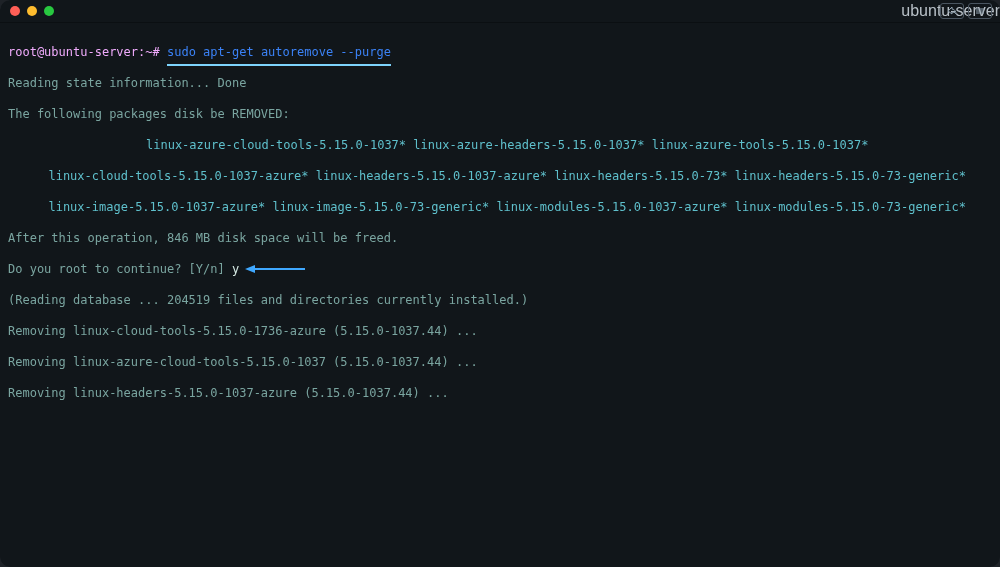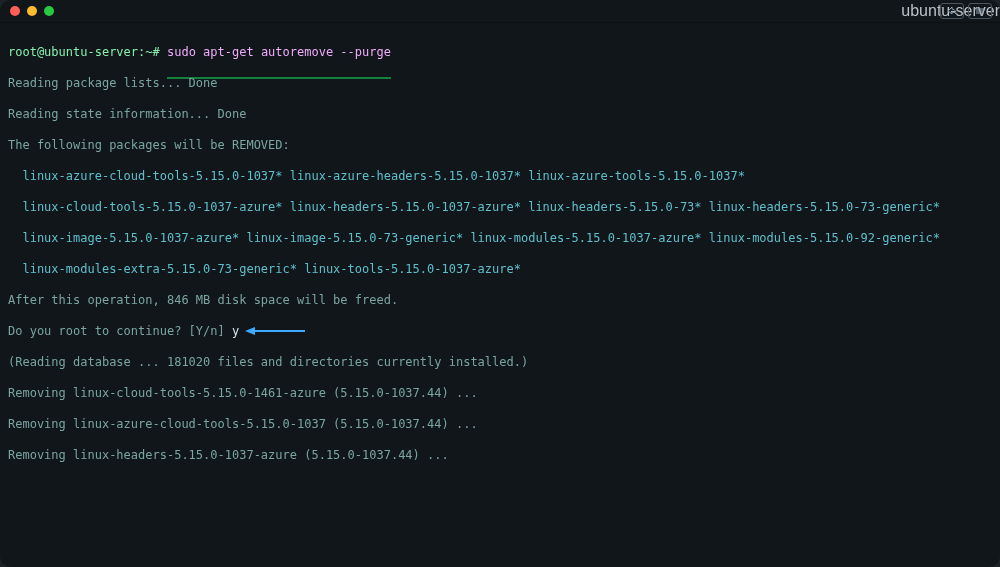--- a/index.html
+++ b/index.html
@@ -69,27 +69,27 @@
     justify-content: center;
   }
   .tbicon-box svg { display: block; }
 
   .term {
     padding: 6px 8px 8px 8px;
     white-space: pre;
     color: #6cc8b5;
   }
   .muted   { color: #7aa5a0; }
-  .prompt  { color: #86efac; }
+  .prompt  { color: #f0abfc; }
   .hl-cmd  {
-    color: #f0abfc;
-    border-bottom: 2px solid #15803d;
-    padding-bottom: 18px;
+    color: #3b82f6;
+    border-bottom: 2px solid #7dd3fc;
+    padding-bottom: 5px;
   }
-  .pkg     { color: #5fc0cc; }
+  .pkg     { color: #5fc0cc; text-align: center; }
   .white   { color: #d6eae4; }
   .line { display: block; }
   .arrow {
     display: inline-block;
     vertical-align: middle;
     margin-left: 6px;
   }
   .arrow svg { display: block; }
 </style>
 </head>
@@ -115,34 +115,32 @@
           <line x1="2" y1="3" x2="10" y2="3" stroke="#8fa0ad" stroke-width="1.2"></line>
           <line x1="2" y1="5" x2="10" y2="5" stroke="#8fa0ad" stroke-width="1.2"></line>
           <line x1="2" y1="7" x2="10" y2="7" stroke="#8fa0ad" stroke-width="1.2"></line>
         </svg>
       </div>
     </div>
   </div>
 
   <div class="term">
 <span class="line"><span class="prompt">root@ubuntu-server</span><span class="prompt">:~#</span> <span class="hl-cmd">sudo apt-get autoremove --purge</span></span>
-<span class="line muted">Reading package lists... Done</span>
 <span class="line muted">Reading state information... Done</span>
-<span class="line muted">The following packages will be REMOVED:</span>
+<span class="line muted">The following packages disk be REMOVED:</span>
 <span class="line pkg">  linux-azure-cloud-tools-5.15.0-1037* linux-azure-headers-5.15.0-1037* linux-azure-tools-5.15.0-1037*</span>
 <span class="line pkg">  linux-cloud-tools-5.15.0-1037-azure* linux-headers-5.15.0-1037-azure* linux-headers-5.15.0-73* linux-headers-5.15.0-73-generic*</span>
-<span class="line pkg">  linux-image-5.15.0-1037-azure* linux-image-5.15.0-73-generic* linux-modules-5.15.0-1037-azure* linux-modules-5.15.0-92-generic*</span>
-<span class="line pkg">  linux-modules-extra-5.15.0-73-generic* linux-tools-5.15.0-1037-azure*</span>
+<span class="line pkg">  linux-image-5.15.0-1037-azure* linux-image-5.15.0-73-generic* linux-modules-5.15.0-1037-azure* linux-modules-5.15.0-73-generic*</span>
 <span class="line muted">After this operation, 846 MB disk space will be freed.</span>
 <span class="line"><span class="muted">Do you root to continue? [Y/n] </span><span class="white">y</span><span class="arrow"><svg width="60" height="10" viewBox="0 0 60 10">
             <line x1="60" y1="5" x2="8" y2="5" stroke="#3fa8ff" stroke-width="2"></line>
             <polygon points="0,5 10,1 10,9" fill="#3fa8ff"></polygon>
           </svg></span></span>
-<span class="line muted">(Reading database ... 181020 files and directories currently installed.)</span>
-<span class="line muted">Removing linux-cloud-tools-5.15.0-1461-azure (5.15.0-1037.44) ...</span>
+<span class="line muted">(Reading database ... 204519 files and directories currently installed.)</span>
+<span class="line muted">Removing linux-cloud-tools-5.15.0-1736-azure (5.15.0-1037.44) ...</span>
 <span class="line muted">Removing linux-azure-cloud-tools-5.15.0-1037 (5.15.0-1037.44) ...</span>
 <span class="line muted">Removing linux-headers-5.15.0-1037-azure (5.15.0-1037.44) ...</span>
 
 
 
 
 
 
 
 

